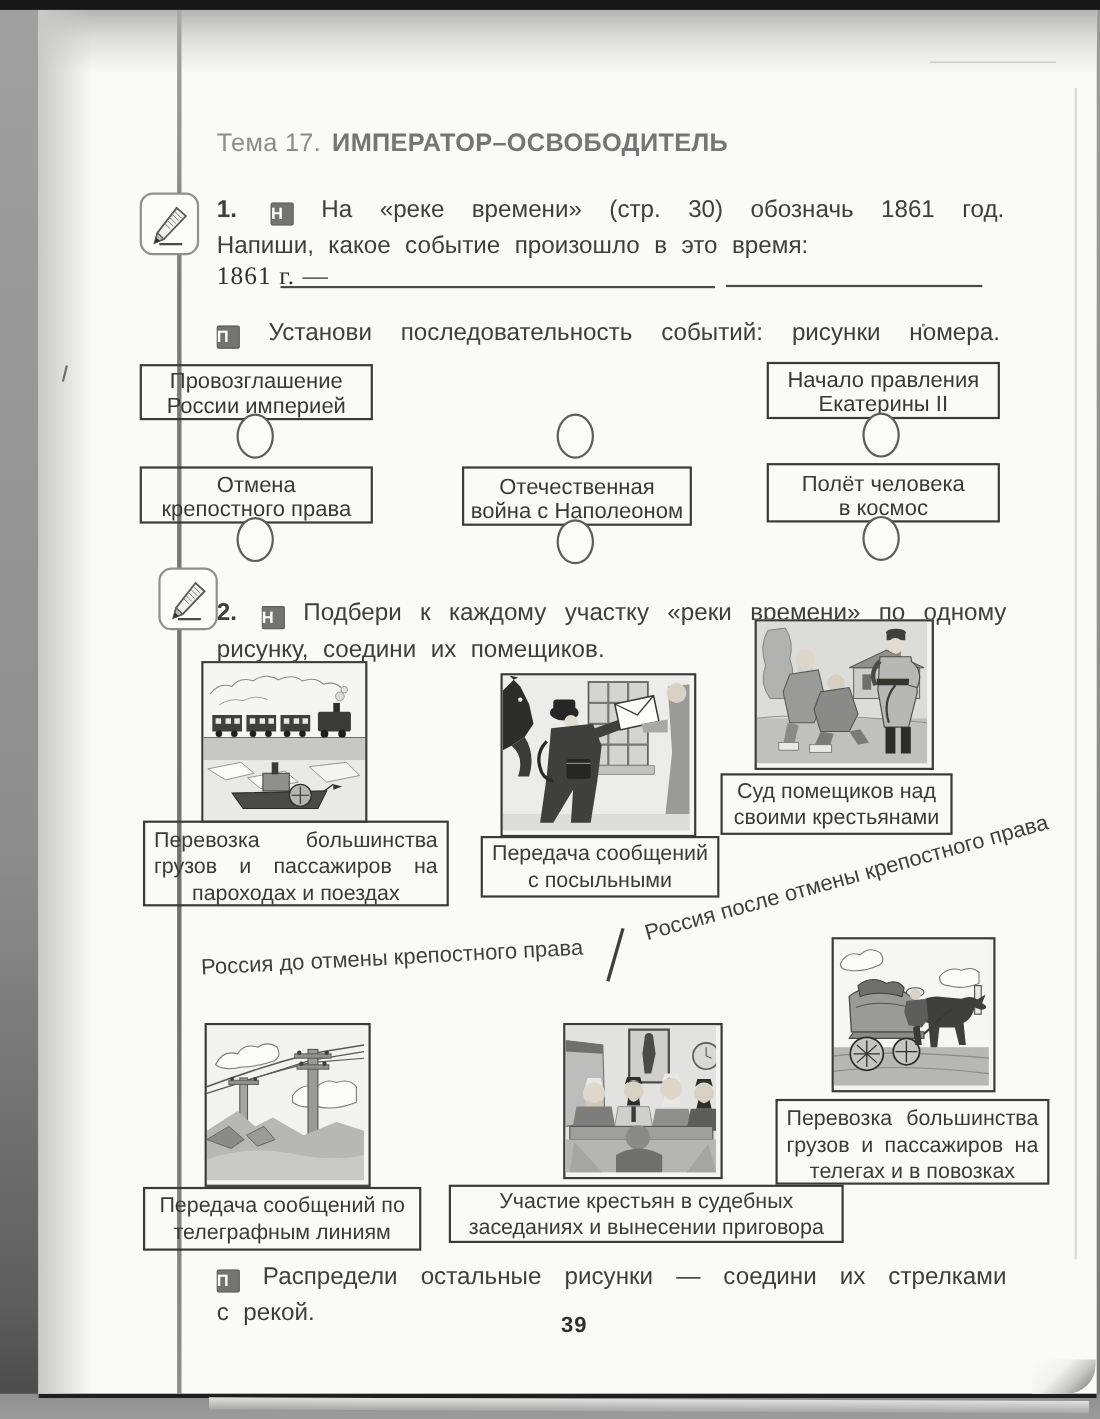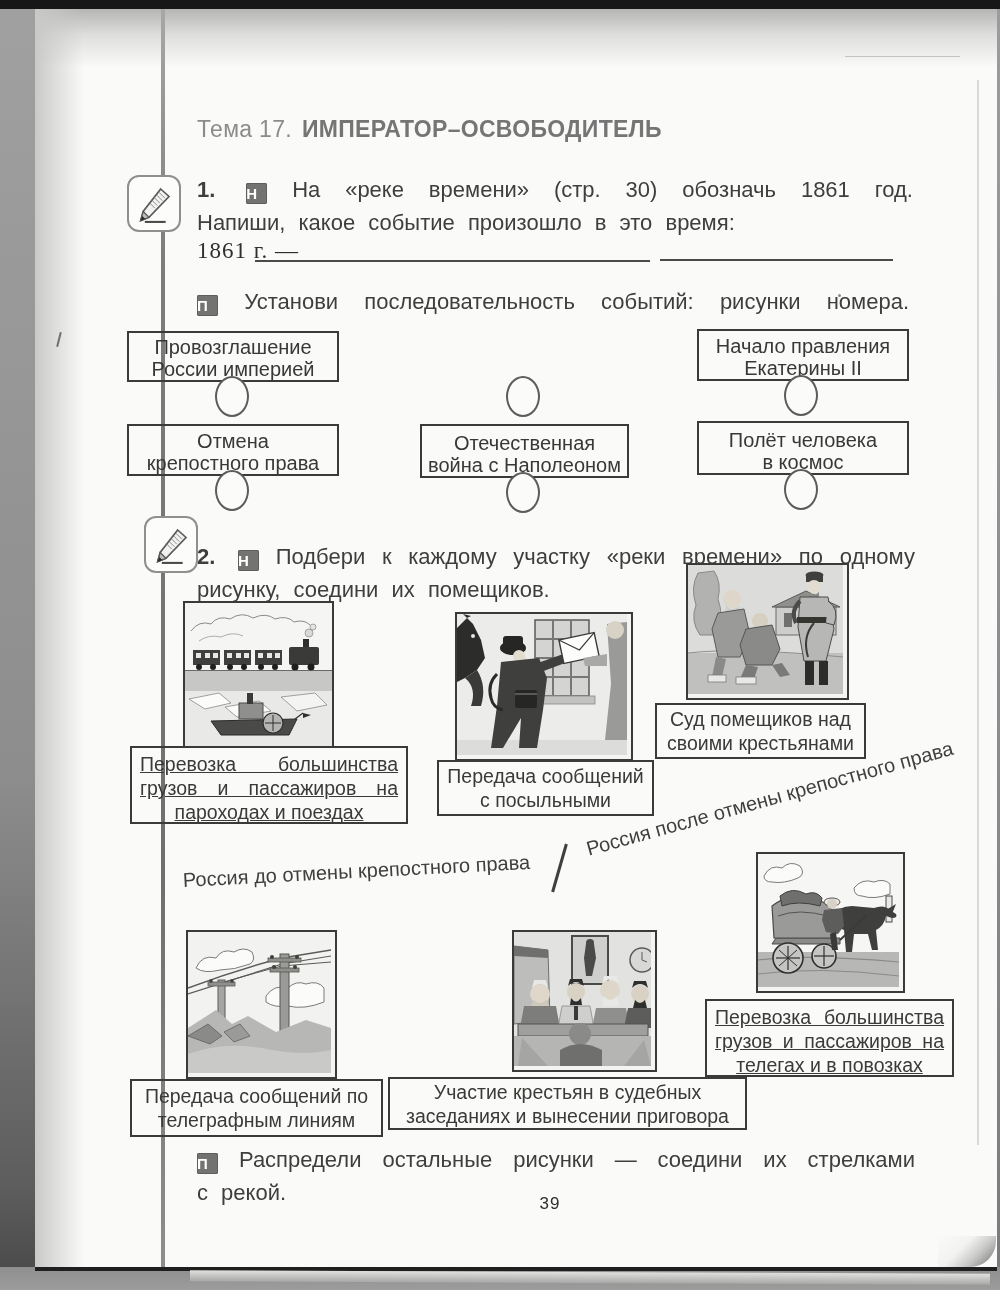--- a/index.html
+++ b/index.html
@@ -52,29 +52,29 @@
          text-align:center;background:transparent;}
   .circle{position:absolute;width:30px;height:37px;border:2px solid #5c5c5a;border-radius:50%;
          background:#fbfbf9;z-index:4;}
 
   
   .pic{position:absolute;border:2px solid #3a3a38;background:#f4f4f2;z-index:4;overflow:hidden;}
   .pic svg{display:block;}
   .cap{position:absolute;border:2px solid #3a3a38;z-index:4;font-size:19.5px;color:#3a3a38;
        line-height:24px;padding:4px 8px;box-sizing:border-box;background:transparent;}
   .cap.center{text-align:center;display:flex;align-items:center;justify-content:center;}
-  .cap.just{text-align:justify;text-align-last:center;text-decoration:underline;}
+  .cap.just{text-align:justify;text-align-last:center;}
 
   .river-label{position:absolute;z-index:4;font-size:20px;color:#3f3f3d;white-space:nowrap;
        transform-origin:left center;}
   .river-divider{position:absolute;left:558px;top:843px;width:3px;height:50px;background:#3f3f3d;
        transform:rotate(16deg);z-index:4;}
 
-  .pagenum{position:absolute;left:510px;top:1194px;width:80px;text-align:center;z-index:4;
-       font-size:17px;font-weight:400;color:#2e2e2c;letter-spacing:1px;}
+  .pagenum{position:absolute;left:510px;top:1194px;width:80px;z-index:4;
+       font-size:20px;font-weight:700;color:#2e2e2c;letter-spacing:1px;}
 
   
   .artifact{position:absolute;z-index:3;background:#6f6f6d;}
 </style>
 </head>
 <body>
 
 <div class="screen">
   <div class="left-col"></div>
   <div class="paper"></div>
@@ -360,21 +360,21 @@
       <path d="M121 68 q5 6 10 0 l2 8 l-14 0 Z" fill="#2f2f2d"></path>
       <path d="M114 76 L137 76 L137 96 L110 96 Z" fill="#5d5d5b"></path>
       <rect x="4" y="92" width="130" height="12" fill="#9f9f9d" stroke="#55554f" stroke-width="1"></rect>
       <path d="M0 104 L137 104 L137 134 L0 134 Z" fill="#b5b5b3"></path>
       <circle cx="66" cy="102" r="11" fill="#8a8a88"></circle>
       <path d="M46 118 Q66 106 88 118 L88 134 L46 134 Z" fill="#6f6f6d"></path>
       <path d="M8 106 L34 134 L4 134 Z" fill="#a5a5a3"></path>
       <path d="M130 108 L110 134 L137 134 Z" fill="#a5a5a3"></path>
     </svg>
   </div>
-  <div class="cap center" style="left:388px;top:1077px;width:359px;height:53px;">Участие крестьян в судебных заседаниях и вынесении приговора</div>
+  <div class="cap center" style="left:408px;top:1077px;width:359px;height:53px;">Участие крестьян в судебных заседаниях и вынесении приговора</div>
 
   <div class="pic" style="left:756px;top:852px;width:145px;height:137px;">
     <svg width="141" height="133" viewBox="0 0 141 133">
       <rect width="141" height="133" fill="#f6f6f4"></rect>
       <path d="M6 22 q6 -12 18 -8 q8 -8 18 -2 q6 8 -2 12 q-14 6 -26 4 q-8 0 -8 -6 Z" fill="#fbfbf9" stroke="#7a7a78" stroke-width="1"></path>
       <path d="M96 34 q8 -10 20 -6 q10 -4 16 2 l0 10 q-16 6 -28 2 q-8 0 -8 -8 Z" fill="#fbfbf9" stroke="#7a7a78" stroke-width="1"></path>
       <rect x="0" y="98" width="141" height="35" fill="#b7b7b5"></rect>
       <path d="M0 106 Q50 100 141 108" fill="none" stroke="#8a8a88" stroke-width="1.2"></path>
       <path d="M0 120 Q60 112 141 122" fill="none" stroke="#8a8a88" stroke-width="1"></path>
       <rect x="128" y="42" width="6" height="26" fill="#e8e8e6" stroke="#4a4a48" stroke-width="1"></rect>

